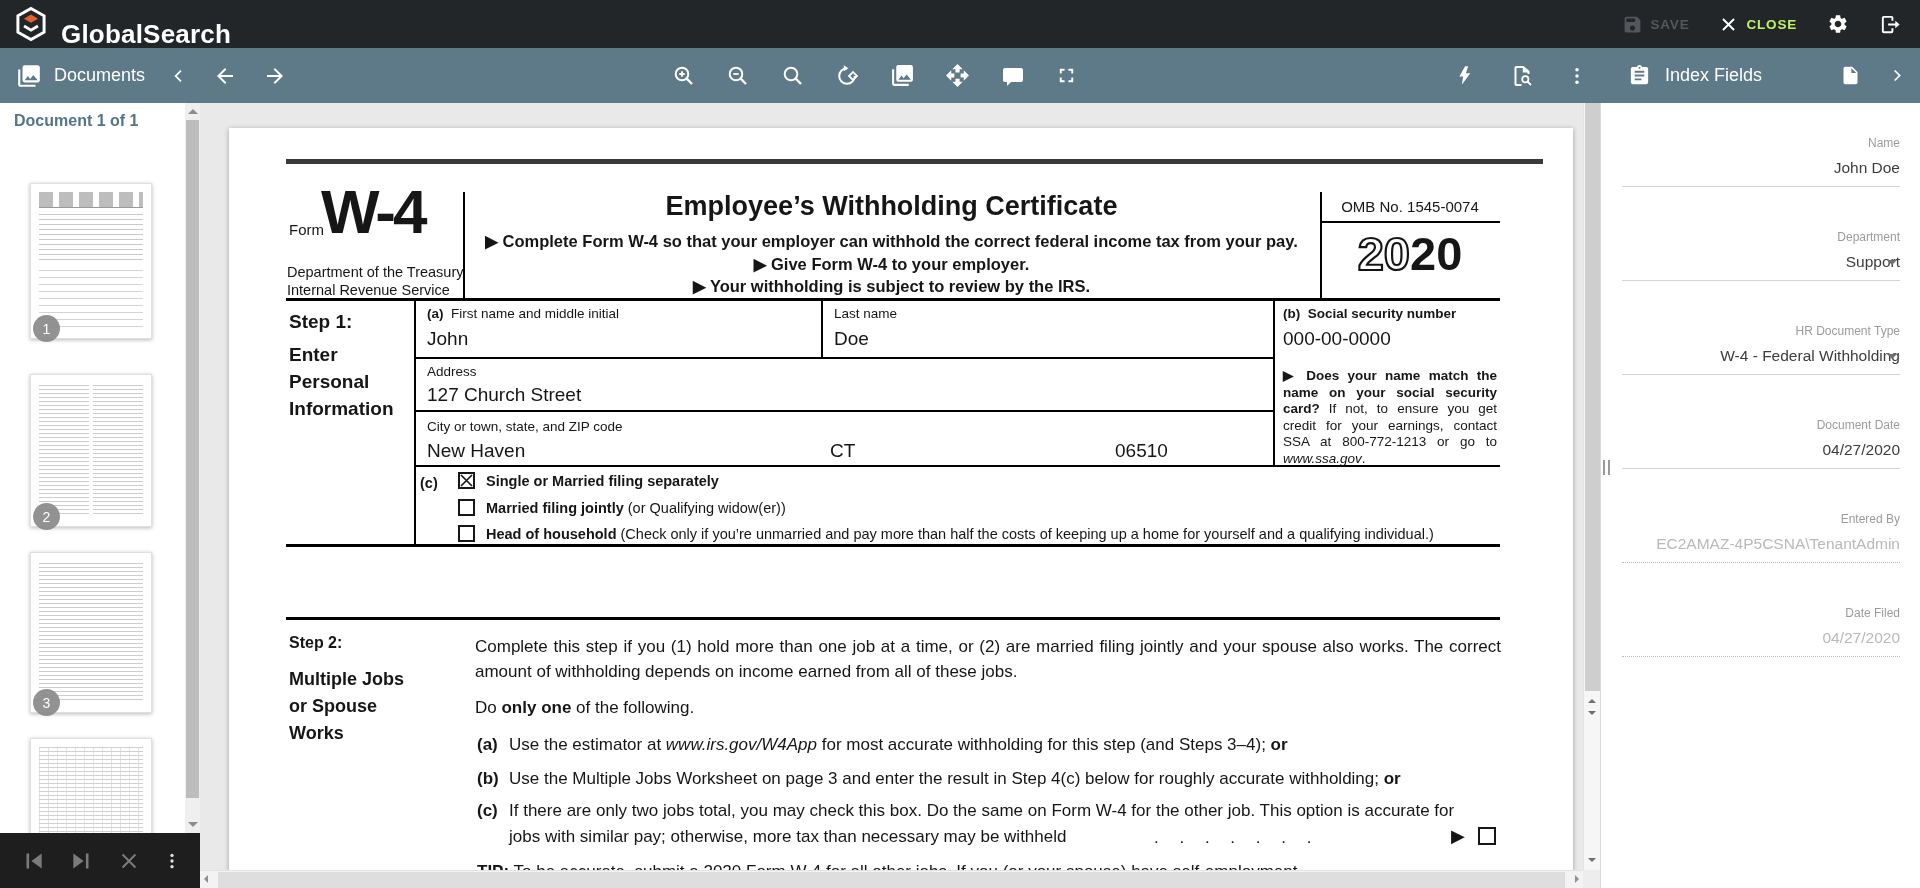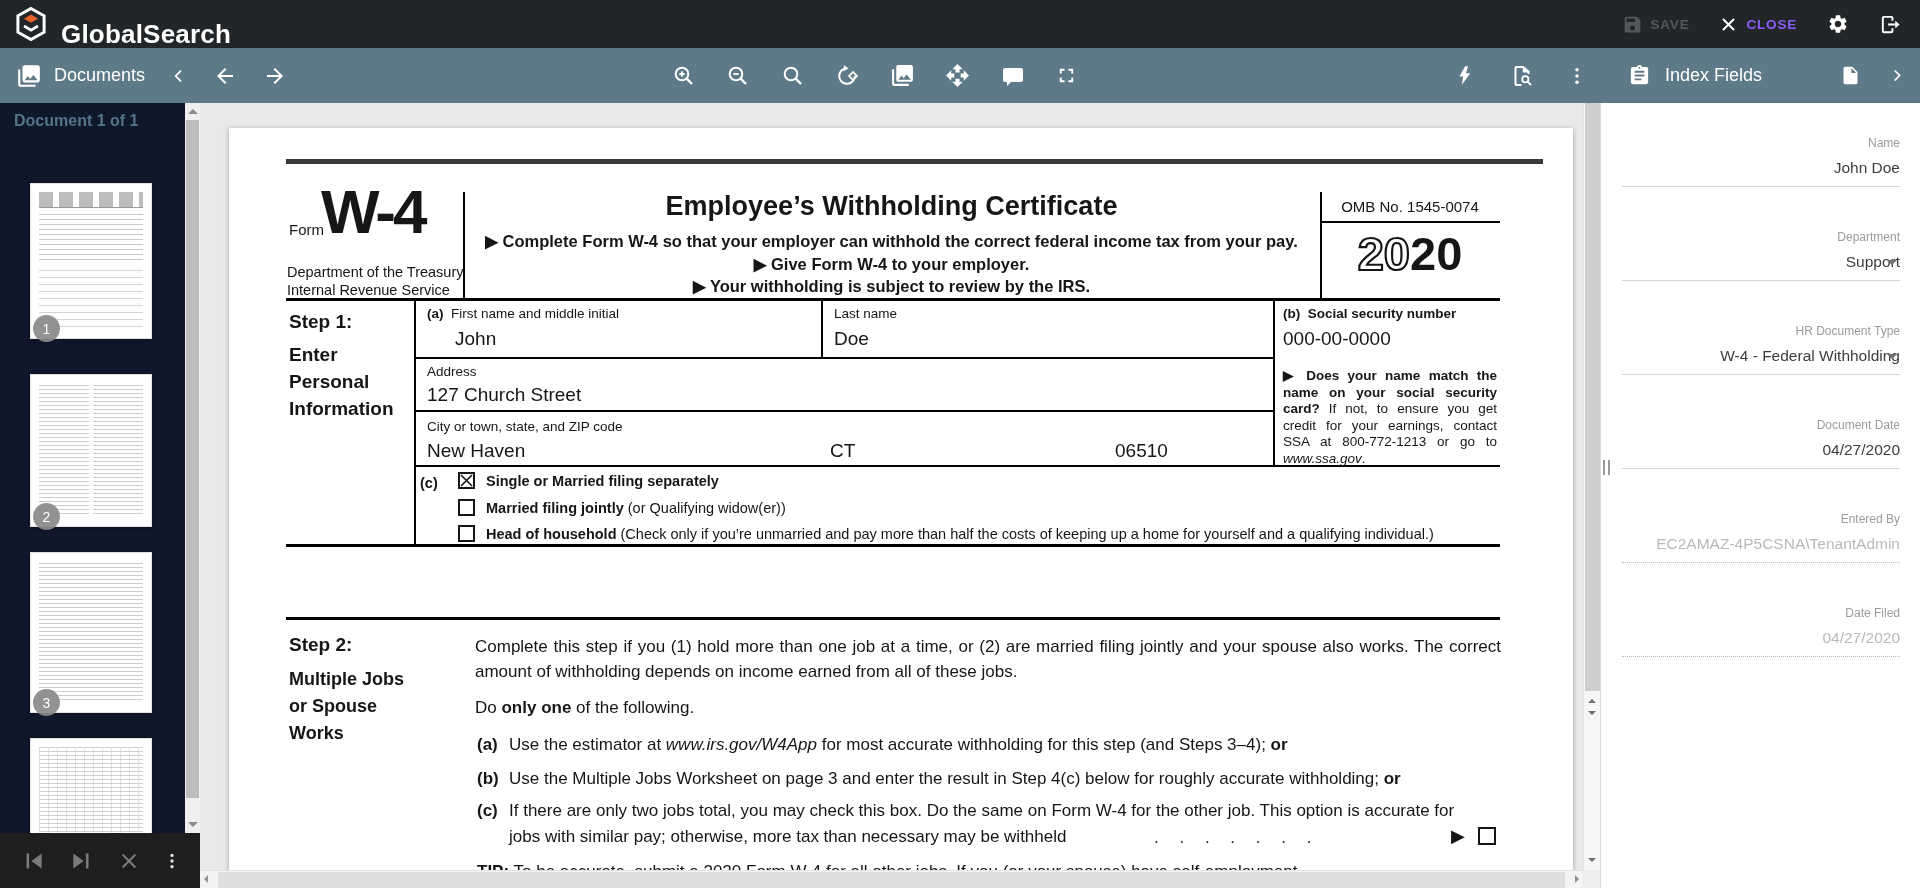--- a/index.html
+++ b/index.html
@@ -9,38 +9,38 @@
 
   
   .topbar { position:absolute; left:0; top:0; width:1920px; height:48px; background:#232628;
             display:flex; align-items:center; justify-content:space-between; }
   .brand { display:flex; align-items:center; gap:12px; padding-left:13px; }
   .brand-name { color:#fff; font-size:26px; font-weight:bold; letter-spacing:.2px;margin-top:20px; }
   .top-actions { display:flex; align-items:center; gap:30px; padding-right:18px; }
   .tbtn { display:flex; align-items:center; gap:8px; background:none; border:none; cursor:pointer; }
   .tbtn span { font-size:13.5px; font-weight:bold; letter-spacing:.8px; }
   .save-btn span { color:#54585b; }
-  .close-btn span { color:#8b5cf6; }
+  .close-btn span { color:#bef264; }
   .iconbtn { background:none; border:none; cursor:pointer; display:flex; align-items:center; }
 
   
   .toolbar { position:absolute; left:0; top:48px; width:1920px; height:55px; background:#5e7987; }
   .toolbar .grp { position:absolute; top:0; height:55px; display:flex; align-items:center; }
   .tb-left { left:16px; gap:0; }
   .tb-left .lbl { color:#fff; font-size:18px; margin:0 0 0 12px; }
   .tb-left .sp { width:26px; }
   .tb-center { left:672px; width:406px; justify-content:space-between; }
   .tb-right { left:1455px; width:132px; justify-content:space-between; }
   .tb-index { left:1628px; width:276px; }
   .tb-index .lbl { color:#fff; font-size:18px; margin-left:14px; }
   .tb-index .spacer { flex:1; }
   .tb-index .pgic { margin-right:28px; }
 
   
-  .sidebar { position:absolute; left:0; top:103px; width:200px; height:730px; background:#0f172a; overflow:hidden; }
+  .sidebar { position:absolute; left:0; top:103px; width:200px; height:730px; background:#ffffff; overflow:hidden; }
   .doc-count { position:absolute; left:14px; top:9px; font-size:16px; font-weight:bold; color:#53748a; }
   .thumb { position:absolute; left:30px; width:122px; background:#fff; border:1px solid #e0e0e0;
            box-shadow:0 1px 4px rgba(0,0,0,.28); cursor:pointer; }
   .t1 { top:80px; height:156px; } .t2 { top:271px; height:153px; }
   .t3 { top:449px; height:161px; } .t4 { top:635px; height:156px; }
   .badge { position:absolute; left:2px; bottom:-4px; width:27px; height:27px; border-radius:50%;
            background:rgba(138,138,138,.93); color:#fff; font-size:14px;
            display:flex; align-items:center; justify-content:center; }
   .tl { position:absolute; background:repeating-linear-gradient(180deg,#c9c9c9 0 1px,transparent 1px 5px); }
   .t1 .h1 { position:absolute; left:8px; top:8px; right:8px; height:16px; border-bottom:1px solid #9a9a9a;
@@ -95,37 +95,37 @@
   .s1-h2 { left:185px; top:282px; width:859px; height:2px; }
   .s1-h3 { left:185px; top:337px; width:1086px; height:2px; }
   .s1-ln { left:592px; top:172px; width:2px; height:57px; }
   .s1-sv { left:1044px; top:172px; width:2px; height:165px; }
   .s1-bot { left:57px; top:416px; width:1214px; height:3px; }
 
   .st-head { font-size:19px; font-weight:bold; left:60px; }
   .sh1 { top:183px; } .sh2 { top:216px; } .sh3 { top:243px; } .sh4 { top:270px; }
   .sml { font-size:13.5px; }
   .val { font-size:19px; }
-  .fn-l { left:198px; top:178px; } .fn-v { left:198px; top:200px;margin-left:28px; }
+  .fn-l { left:198px; top:178px; } .fn-v { left:198px; top:200px; }
   .ln-l { left:605px; top:178px; } .ln-v { left:605px; top:200px; }
   .sn-l { left:1054px; top:178px; font-weight:bold; } .sn-v { left:1054px; top:200px; }
   .ad-l { left:198px; top:236px; } .ad-v { left:198px; top:256px; }
   .ct-l { left:198px; top:291px; } .ct-v { left:198px; top:312px; }
   .stt-v { left:601px; top:312px; } .zip-v { left:886px; top:312px; }
   .note { left:1054px; top:240px; width:214px; font-size:13.5px; line-height:16.5px; text-align:justify; }
   .c-tag { left:191px; top:347px; font-size:14.5px; font-weight:bold; }
   .cbrow { left:229px; display:flex; gap:11px; align-items:flex-start; }
   .r1 { top:344px; } .r2 { top:371px; } .r3 { top:397px; }
   .cb { width:17px; height:17px; border:2px solid #161616; flex:0 0 auto; display:flex; align-items:center; justify-content:center; }
   .cb .x { display:none; } .cb.checked .x { display:block; }
   .cbl { font-size:14.5px; padding-top:1px; white-space:nowrap; }
   .mid { left:60px; top:430px; width:1216px; font-size:17px; line-height:25px; }
   .s2-rule { left:57px; top:489px; width:1214px; height:3px; }
   .s2h { font-size:18px; font-weight:bold; left:60px; }
-  .s2h0 { top:506px; font-size:19px; } .s2h1 { top:541px; } .s2h2 { top:568px; } .s2h3 { top:595px; }
+  .s2h0 { top:506px; font-size:16px; } .s2h1 { top:541px; } .s2h2 { top:568px; } .s2h3 { top:595px; }
   .intro { left:246px; top:507px; width:1026px; font-size:17px; line-height:24.5px; text-align:justify; }
   .do { left:246px; top:570px; font-size:17px; }
   .item { left:248px; width:1024px; font-size:17px; line-height:25.5px; }
   .ia { top:604px; } .ib { top:638px; } .ic { top:670px; }
   .item .tag { position:absolute; left:0; top:0; font-weight:bold; }
   .item .txt { margin-left:32px; }
   .ic .txt { width:963px; }
   .ldr { left:925px; top:700px; font-size:17px; word-spacing:16px; color:#161616; }
   .c-arr { left:1222px; top:697px; font-size:18px; }
   .c-box { left:1249px; top:699px; width:18px; height:18px; border:2px solid #161616; }

